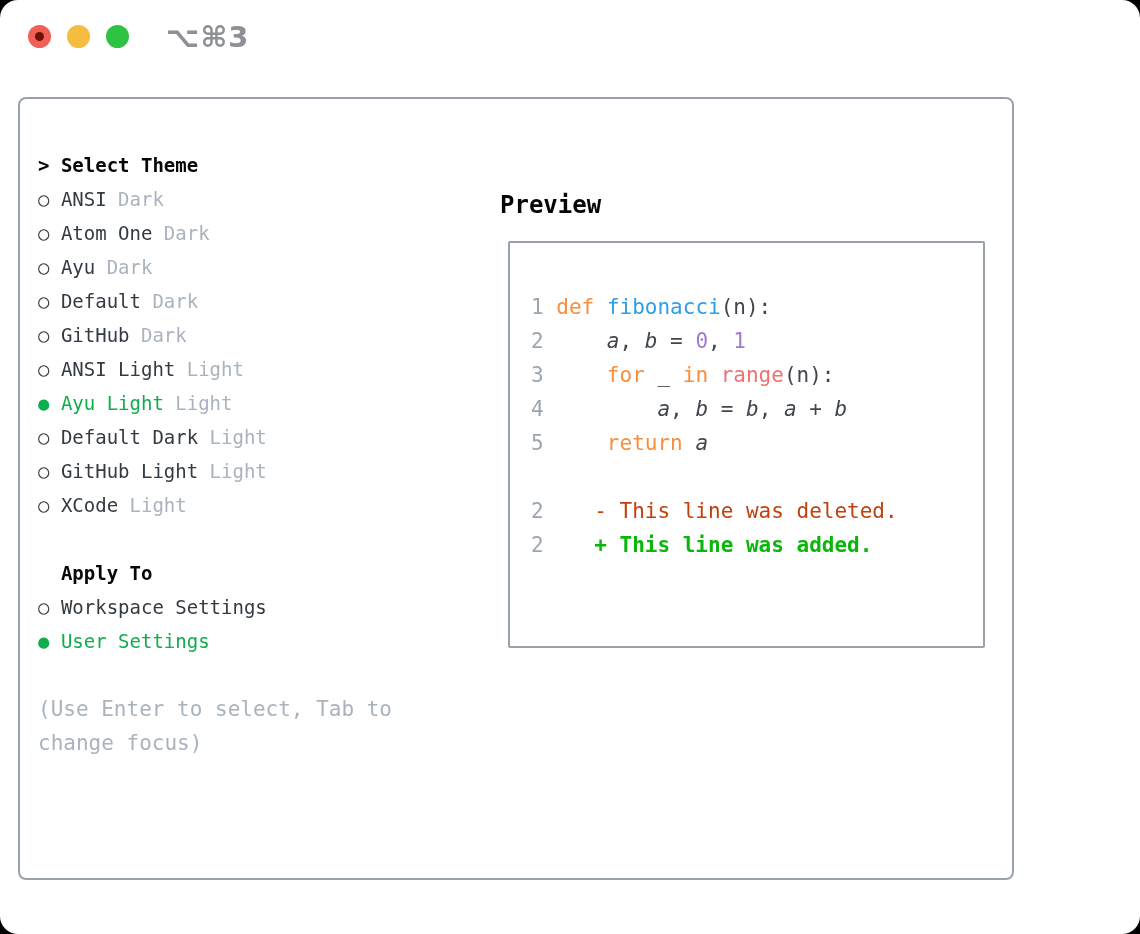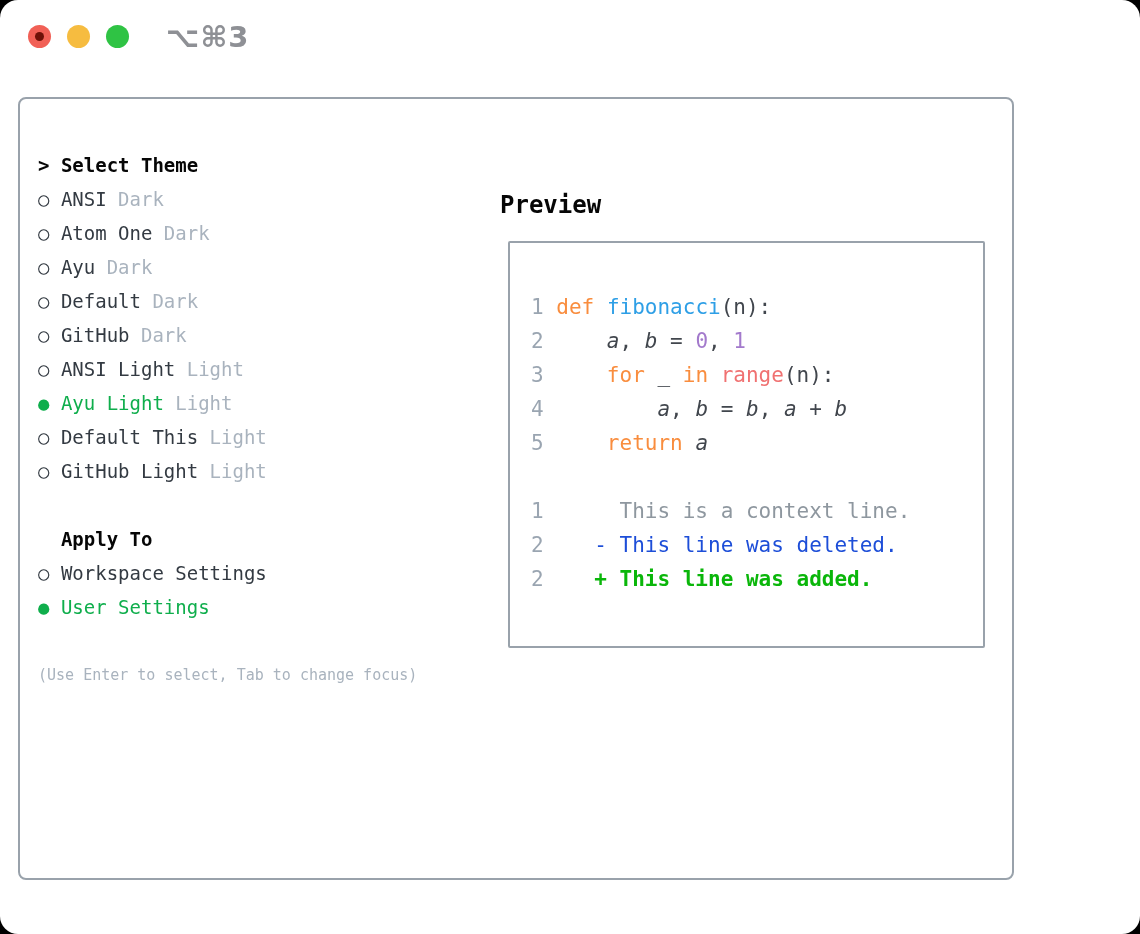--- a/index.html
+++ b/index.html
@@ -44,21 +44,21 @@
   .right-col { position: absolute; left: 480px; top: 49px; width: 500px; }
 
   .row { white-space: pre; font-size: 19px; line-height: 34px; height: 34px; color: var(--item-text); }
   .row.blank { height: 34px; }
   .marker { display: inline-block; width: 2ch; color: var(--item-text); }
   .marker.green, .green { color: var(--green); }
   .cursor { display: inline-block; width: 2ch; font-weight: 700; color: var(--header-text); }
   .hdr { font-weight: 700; color: var(--header-text); }
   .item-tag { color: var(--tag-text); }
   .help {
-    font-size: 15px; line-height: 34px; width: 392px;
+    font-size: 21px; line-height: 34px; width: 392px;
     color: var(--help-text); white-space: normal;
   }
   
   .preview-title { font-size: 24px; line-height: 34px; font-weight: 700; color: var(--header-text); margin-top: 40px; }
   .preview-box {
     margin-left: 8px; margin-top: 19px;
     width: 477px; height: 407px;
     border: 2px solid var(--border); border-radius: 2px;
     box-sizing: border-box;
     padding: 47px 0 0 21px; overflow: hidden;
@@ -85,22 +85,23 @@
     <div class="left-col">
       <div class="row"><span class="cursor">&gt;</span><span class="hdr">Select Theme</span></div>
       <div id="theme-list">
           <div class="row"><span class="marker">○</span><span>ANSI</span><span class="item-tag"> Dark</span></div>
           <div class="row"><span class="marker">○</span><span>Atom One</span><span class="item-tag"> Dark</span></div>
           <div class="row"><span class="marker">○</span><span>Ayu</span><span class="item-tag"> Dark</span></div>
           <div class="row"><span class="marker">○</span><span>Default</span><span class="item-tag"> Dark</span></div>
           <div class="row"><span class="marker">○</span><span>GitHub</span><span class="item-tag"> Dark</span></div>
           <div class="row"><span class="marker">○</span><span>ANSI Light</span><span class="item-tag"> Light</span></div>
           <div class="row"><span class="marker green">●</span><span class="green">Ayu Light</span><span class="item-tag"> Light</span></div>
-          <div class="row"><span class="marker">○</span><span>Default This</span><span class="item-tag"> Light</span></div>
+          <div class="row"><span class="marker">○</span><span>Default Dark</span><span class="item-tag"> Light</span></div>
           <div class="row"><span class="marker">○</span><span>GitHub Light</span><span class="item-tag"> Light</span></div>
+          <div class="row"><span class="marker">○</span><span>XCode</span><span class="item-tag"> Light</span></div>
         </div>
       <div class="row blank"></div>
       <div class="row"><span class="marker"> </span><span class="hdr">Apply To</span></div>
       <div id="apply-list">
           <div class="row"><span class="marker">○</span><span>Workspace Settings</span></div>
           <div class="row"><span class="marker green">●</span><span class="green">User Settings</span></div>
         </div>
       <div class="row blank"></div>
       <div class="help">(Use Enter to select, Tab to change focus)</div>
     </div>
@@ -110,20 +111,19 @@
       <div class="preview-box">
         <div id="code-lines">
             <div class="pline"><span class="lnum">1</span><span style="color: rgb(249, 141, 62);">def</span><span style="color: rgb(65, 70, 77);"> </span><span style="color: rgb(46, 159, 230);">fibonacci</span><span style="color: rgb(65, 70, 77);">(n):</span></div>
             <div class="pline"><span class="lnum">2</span><span style="color: rgb(65, 70, 77);">    </span><span style="color: rgb(65, 70, 77); font-style: italic;">a</span><span style="color: rgb(65, 70, 77);">, </span><span style="color: rgb(65, 70, 77); font-style: italic;">b</span><span style="color: rgb(65, 70, 77);"> = </span><span style="color: rgb(163, 122, 204);">0</span><span style="color: rgb(65, 70, 77);">, </span><span style="color: rgb(163, 122, 204);">1</span></div>
             <div class="pline"><span class="lnum">3</span><span style="color: rgb(65, 70, 77);">    </span><span style="color: rgb(249, 141, 62);">for</span><span style="color: rgb(65, 70, 77);"> _ </span><span style="color: rgb(249, 141, 62);">in</span><span style="color: rgb(65, 70, 77);"> </span><span style="color: rgb(240, 113, 113);">range</span><span style="color: rgb(65, 70, 77);">(n):</span></div>
             <div class="pline"><span class="lnum">4</span><span style="color: rgb(65, 70, 77);">        </span><span style="color: rgb(65, 70, 77); font-style: italic;">a</span><span style="color: rgb(65, 70, 77);">, </span><span style="color: rgb(65, 70, 77); font-style: italic;">b</span><span style="color: rgb(65, 70, 77);"> = </span><span style="color: rgb(65, 70, 77); font-style: italic;">b</span><span style="color: rgb(65, 70, 77);">, </span><span style="color: rgb(65, 70, 77); font-style: italic;">a</span><span style="color: rgb(65, 70, 77);"> + </span><span style="color: rgb(65, 70, 77); font-style: italic;">b</span></div>
             <div class="pline"><span class="lnum">5</span><span style="color: rgb(65, 70, 77);">    </span><span style="color: rgb(249, 141, 62);">return</span><span style="color: rgb(65, 70, 77);"> </span><span style="color: rgb(65, 70, 77); font-style: italic;">a</span></div>
           </div>
         <div class="pline"></div>
         <div id="diff-lines">
-            <div class="pline"><span class="lnum">1</span><span style="color: rgb(142, 151, 159);">     This is a context line.</span></div>
-            <div class="pline"><span class="lnum">2</span><span style="color: #1d4ed8;">   - This line was deleted.</span></div>
+            <div class="pline"><span class="lnum">2</span><span style="color: #c2410c;">   - This line was deleted.</span></div>
             <div class="pline"><span class="lnum">2</span><span style="color: rgb(10, 182, 10); font-weight: bold;">   + This line was added.</span></div>
           </div>
       </div>
     </div>
   </div>
 </div>
 
 </body></html>

